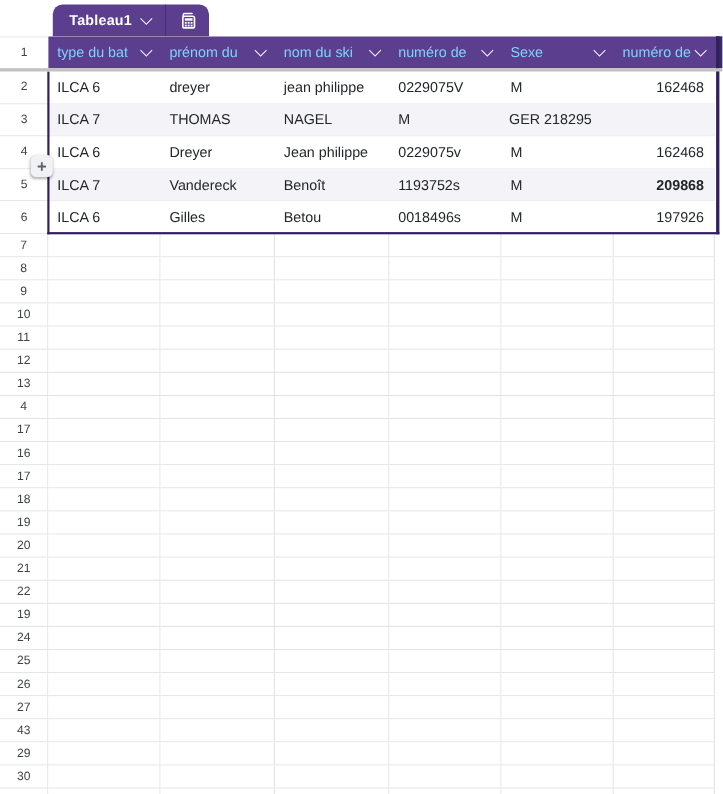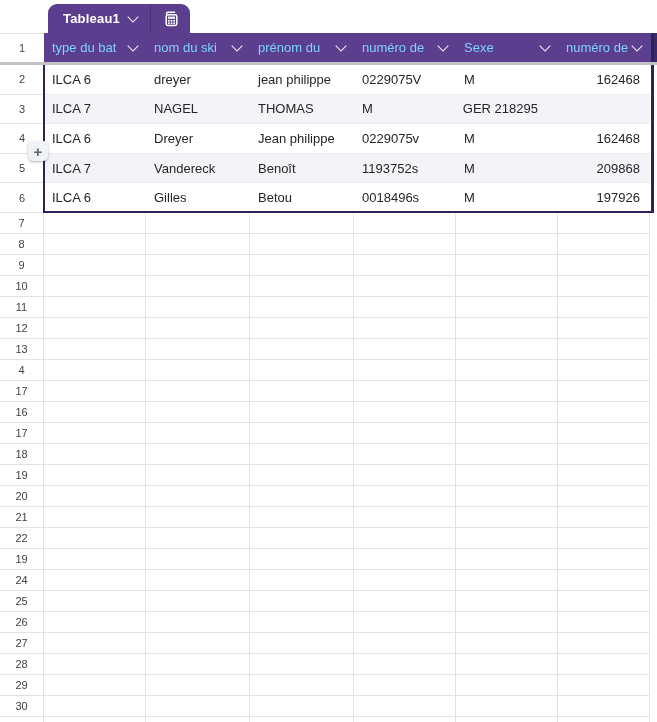--- a/index.html
+++ b/index.html
@@ -112,25 +112,25 @@
   </div>
 
   <div class="header-row">
     <div class="corner-cell">1</div>
     <div class="hband">
         <div class="hcell" style="width: 102px;">
           <span class="hlabel">type du bat</span>
           <span class="chev"></span>
         </div>
         <div class="hcell" style="width: 104px;">
+          <span class="hlabel">prénom du</span>
+          <span class="chev"></span>
+        </div>
+        <div class="hcell" style="width: 104px;">
           <span class="hlabel">nom du ski</span>
-          <span class="chev"></span>
-        </div>
-        <div class="hcell" style="width: 104px;">
-          <span class="hlabel">prénom du</span>
           <span class="chev"></span>
         </div>
         <div class="hcell" style="width: 102px;">
           <span class="hlabel">numéro de</span>
           <span class="chev"></span>
         </div>
         <div class="hcell" style="width: 102px;">
           <span class="hlabel">Sexe</span>
           <span class="chev"></span>
         </div>
@@ -152,22 +152,22 @@
           <div class="cell" style="width: 104px;">jean philippe</div>
           <div class="cell" style="width: 102px;">0229075V</div>
           <div class="cell" style="width: 102px;">M</div>
           <div class="cell num" style="width: 92px;">162468</div>
         </div>
       </div>
       <div class="drow band">
         <div class="gcell">3</div>
         <div class="cells">
           <div class="cell" style="width: 102px;">ILCA 7</div>
+          <div class="cell" style="width: 104px;">THOMAS</div>
           <div class="cell" style="width: 104px;">NAGEL</div>
-          <div class="cell" style="width: 104px;">THOMAS</div>
           <div class="cell" style="width: 102px;">M</div>
           <div class="cell num" style="width: 92px;">GER 218295</div>
         </div>
       </div>
       <div class="drow">
         <div class="gcell">4</div>
         <div class="cells">
           <div class="cell" style="width: 102px;">ILCA 6</div>
           <div class="cell" style="width: 104px;">Dreyer</div>
           <div class="cell" style="width: 104px;">Jean philippe</div>
@@ -177,21 +177,21 @@
         </div>
       </div>
       <div class="drow band">
         <div class="gcell">5</div>
         <div class="cells">
           <div class="cell" style="width: 102px;">ILCA 7</div>
           <div class="cell" style="width: 104px;">Vandereck</div>
           <div class="cell" style="width: 104px;">Benoît</div>
           <div class="cell" style="width: 102px;">1193752s</div>
           <div class="cell" style="width: 102px;">M</div>
-          <div class="cell num" style="width: 92px;">209868</div>
+          <div class="cell num" style="width: 92px; font-weight: bold;">209868</div>
         </div>
       </div>
       <div class="drow">
         <div class="gcell">6</div>
         <div class="cells">
           <div class="cell" style="width: 102px;">ILCA 6</div>
           <div class="cell" style="width: 104px;">Gilles</div>
           <div class="cell" style="width: 104px;">Betou</div>
           <div class="cell" style="width: 102px;">0018496s</div>
           <div class="cell" style="width: 102px;">M</div>
@@ -384,21 +384,21 @@
       <div class="erow">
         <div class="gcell">27</div>
         <div class="ecell" style="width: 102px;"></div>
         <div class="ecell" style="width: 104px;"></div>
         <div class="ecell" style="width: 104px;"></div>
         <div class="ecell" style="width: 102px;"></div>
         <div class="ecell" style="width: 102px;"></div>
         <div class="ecell" style="width: 92px;"></div>
       </div>
       <div class="erow">
-        <div class="gcell">28</div>
+        <div class="gcell">43</div>
         <div class="ecell" style="width: 102px;"></div>
         <div class="ecell" style="width: 104px;"></div>
         <div class="ecell" style="width: 104px;"></div>
         <div class="ecell" style="width: 102px;"></div>
         <div class="ecell" style="width: 102px;"></div>
         <div class="ecell" style="width: 92px;"></div>
       </div>
       <div class="erow">
         <div class="gcell">29</div>
         <div class="ecell" style="width: 102px;"></div>

